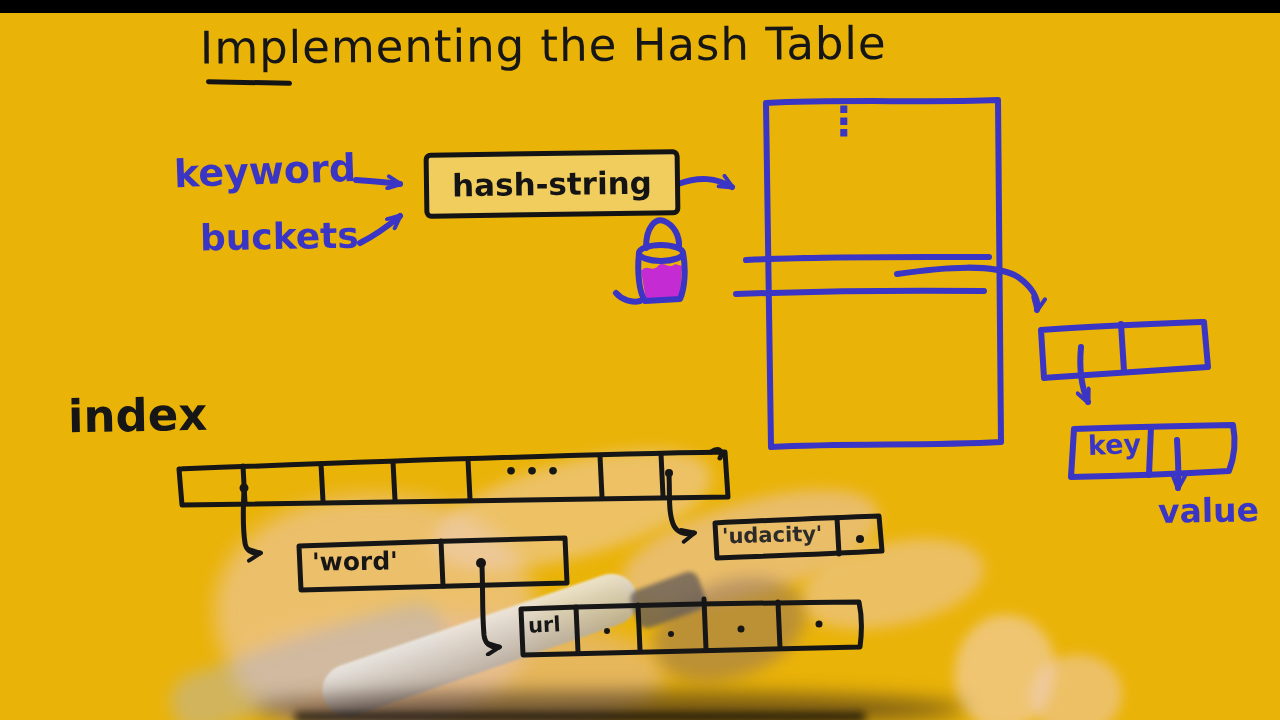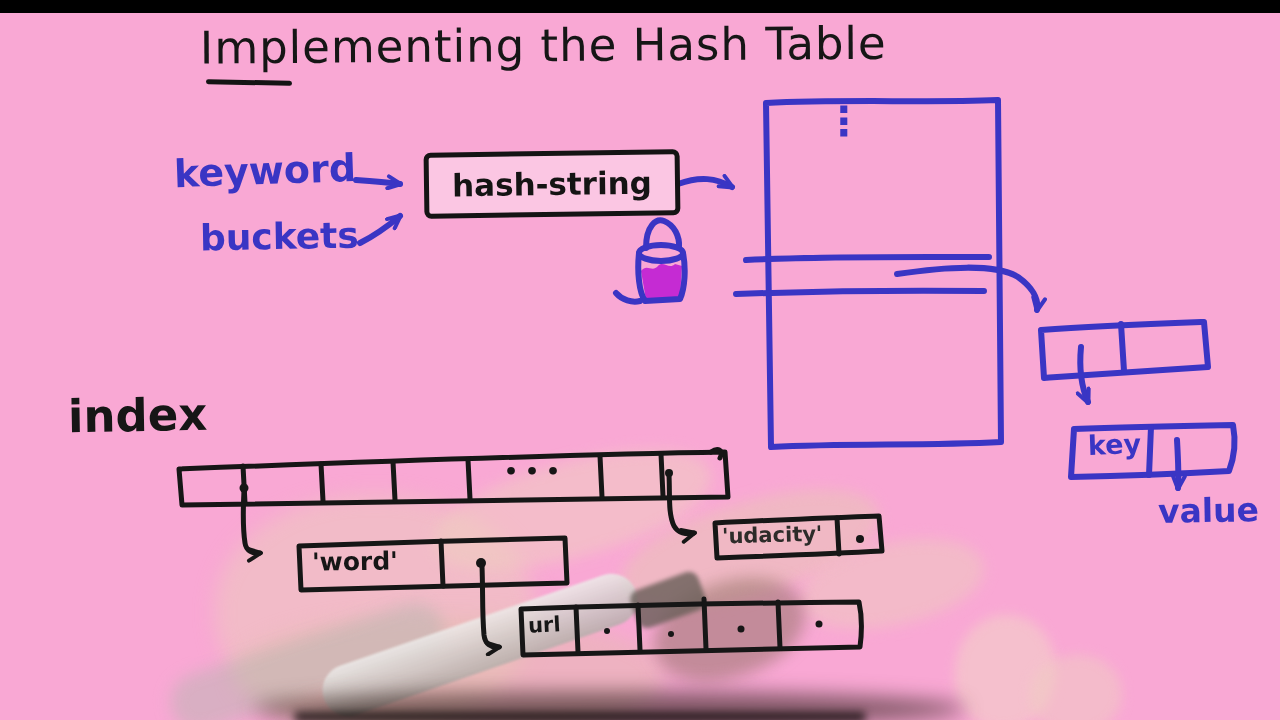--- a/index.html
+++ b/index.html
@@ -1,17 +1,17 @@
 <!DOCTYPE html>
 <html style="--ink-blue: #3a35c4; --ink-black: #161616;"><head>
 <meta charset="utf-8">
 <style>
   html,body{margin:0;padding:0;background:#000;}
   #stage{
-    position:relative;width:1280px;height:720px;background:#f9a8d4;
+    position:relative;width:1280px;height:720px;background:#eab308;
     overflow:hidden;font-family:"DejaVu Sans",sans-serif;
   }
   .bar{position:absolute;left:0;width:1280px;background:#000;z-index:6;}
   #bar-top{top:0;height:13px;}
   
   .hand{position:absolute;z-index:1;pointer-events:none;}
   .blob{position:absolute;border-radius:48%;}
   
   #ink{position:absolute;left:0;top:0;z-index:2;}
   

